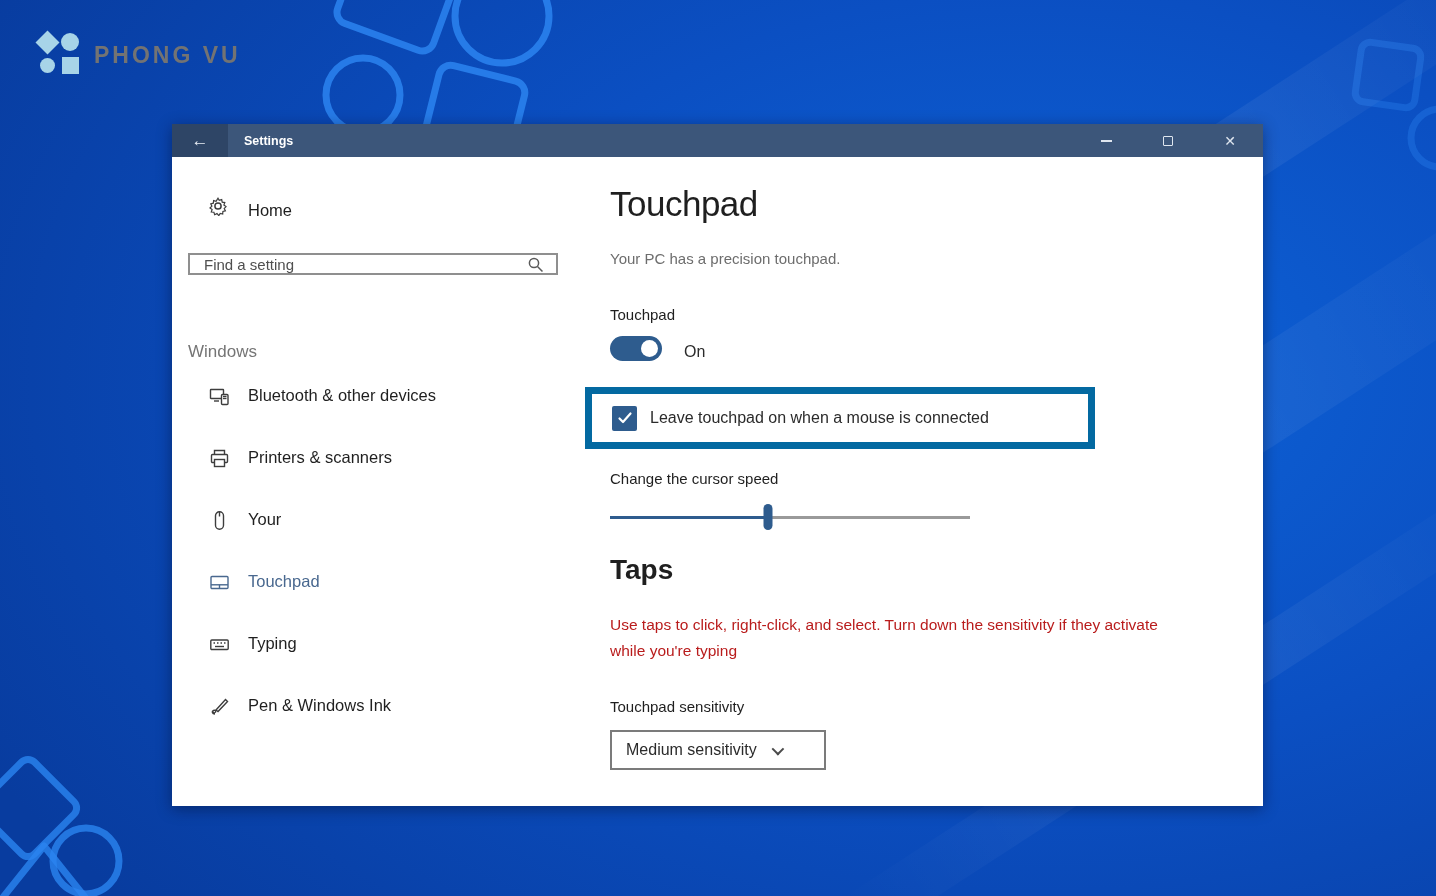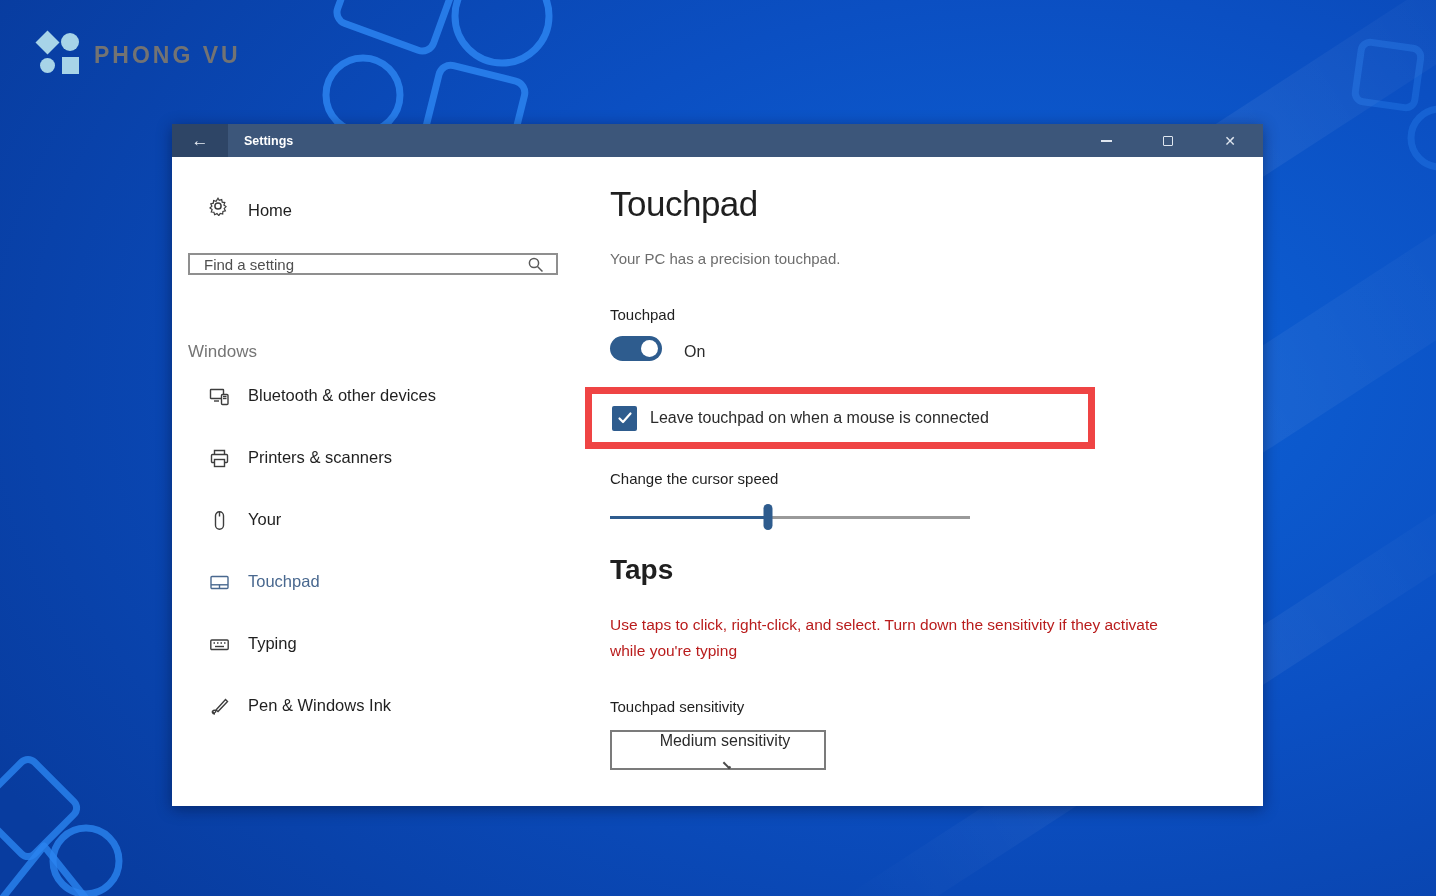--- a/index.html
+++ b/index.html
@@ -60,34 +60,34 @@
   
   .main { position:absolute; left:438px; top:0; width:640px; height:100%; }
   .page-title { position:absolute; top:60px; left:0; font-size:35px; font-weight:normal; color:#1f1f1f; letter-spacing:-0.5px; }
   .page-subtitle { position:absolute; top:126px; left:0; font-size:15px; color:#6d6d6d; }
   .toggle-label { position:absolute; top:182px; left:0; font-size:15px; color:#1f1f1f; }
   .toggle-row { position:absolute; top:212px; left:0; display:flex; align-items:flex-end; gap:22px; }
   .toggle { width:52px; height:25px; border-radius:13px; background:#2e5c8e; position:relative; cursor:pointer; }
   .toggle .knob { position:absolute; right:4px; top:4px; width:17px; height:17px; border-radius:50%; background:#ffffff; }
   .toggle-state { font-size:16px; color:#2b2b2b; }
 
-  .highlight-box { position:absolute; left:-25px; top:263px; width:510px; height:62px; border:7px solid #ef4444; background:#ffffff; display:flex; align-items:center; padding-left:20px; }
+  .highlight-box { position:absolute; left:-25px; top:263px; width:510px; height:62px; border:7px solid #0369a1; background:#ffffff; display:flex; align-items:center; padding-left:20px; }
   .checkbox { width:25px; height:25px; background:#2e5c8e; border-radius:2px; display:flex; align-items:center; justify-content:center; cursor:pointer; flex:none; }
   .checkbox-label { margin-left:13px; font-size:16px; color:#2b2b2b; white-space:nowrap; }
 
   .slider-label { position:absolute; top:346px; left:0; font-size:15px; color:#1f1f1f; }
   .slider { position:absolute; top:380px; left:0; width:360px; height:26px; cursor:pointer; }
   .slider .track { position:absolute; top:11.5px; left:0; width:100%; height:3px; background:#9a9a9a; }
   .slider .fill { position:absolute; top:11.5px; left:0; height:3px; background:#2e5c8e; }
   .slider .thumb { position:absolute; top:0; width:9px; height:26px; border-radius:4.5px; background:#2e5c8e; transform:translateX(-50%); }
 
   .taps-heading { position:absolute; top:430px; left:0; font-size:28px; font-weight:bold; color:#1f1f1f; }
   .taps-desc { position:absolute; top:488px; left:0; width:585px; font-size:15.5px; line-height:26px; color:#b91c1c; }
   .sensitivity-label { position:absolute; top:574px; left:0; font-size:15px; color:#1f1f1f; }
-  .dropdown { position:absolute; top:606px; left:0; width:216px; height:40px; border:2px solid #7b7b7b; background:#fff; display:flex; align-items:center; padding-left:14px; gap:15px; cursor:pointer;flex-direction:column; }
+  .dropdown { position:absolute; top:606px; left:0; width:216px; height:40px; border:2px solid #7b7b7b; background:#fff; display:flex; align-items:center; padding-left:14px; gap:15px; cursor:pointer; }
   .dropdown .value { font-size:16px; color:#2b2b2b; }
   .chevron-down { width:9px; height:9px; border-right:2px solid #4a4a4a; border-bottom:2px solid #4a4a4a; transform:rotate(45deg) translateY(-2px); }
 </style>
 </head>
 <body>
 
 <svg class="bg-shapes" width="1436" height="896" viewBox="0 0 1436 896" fill="none" stroke="#2b84f0" stroke-width="7" stroke-linejoin="round">
   <rect x="348" y="-62" width="102" height="102" rx="12" transform="rotate(20 399 -11)" opacity="0.85"></rect>
   <circle cx="502" cy="16" r="47" opacity="0.85"></circle>
   <circle cx="363" cy="95" r="37" opacity="0.85"></circle>

